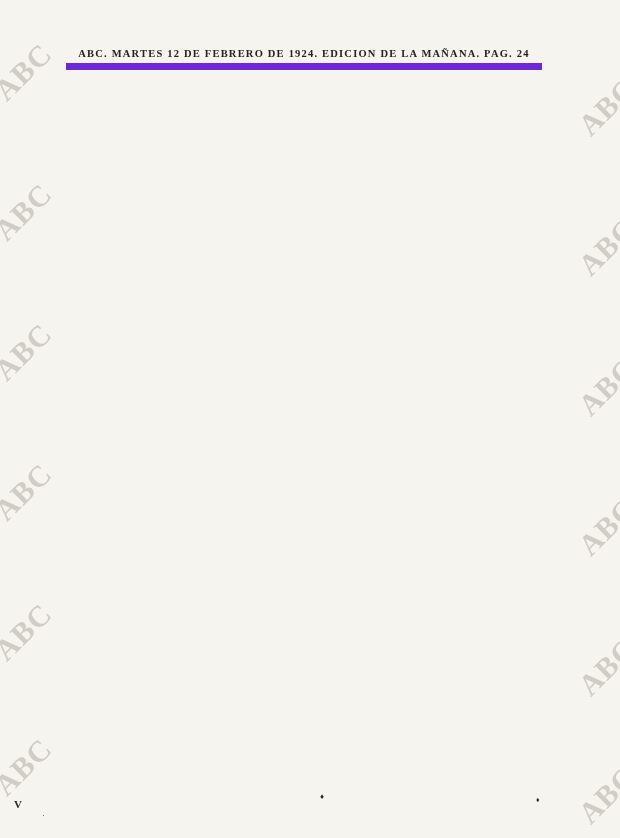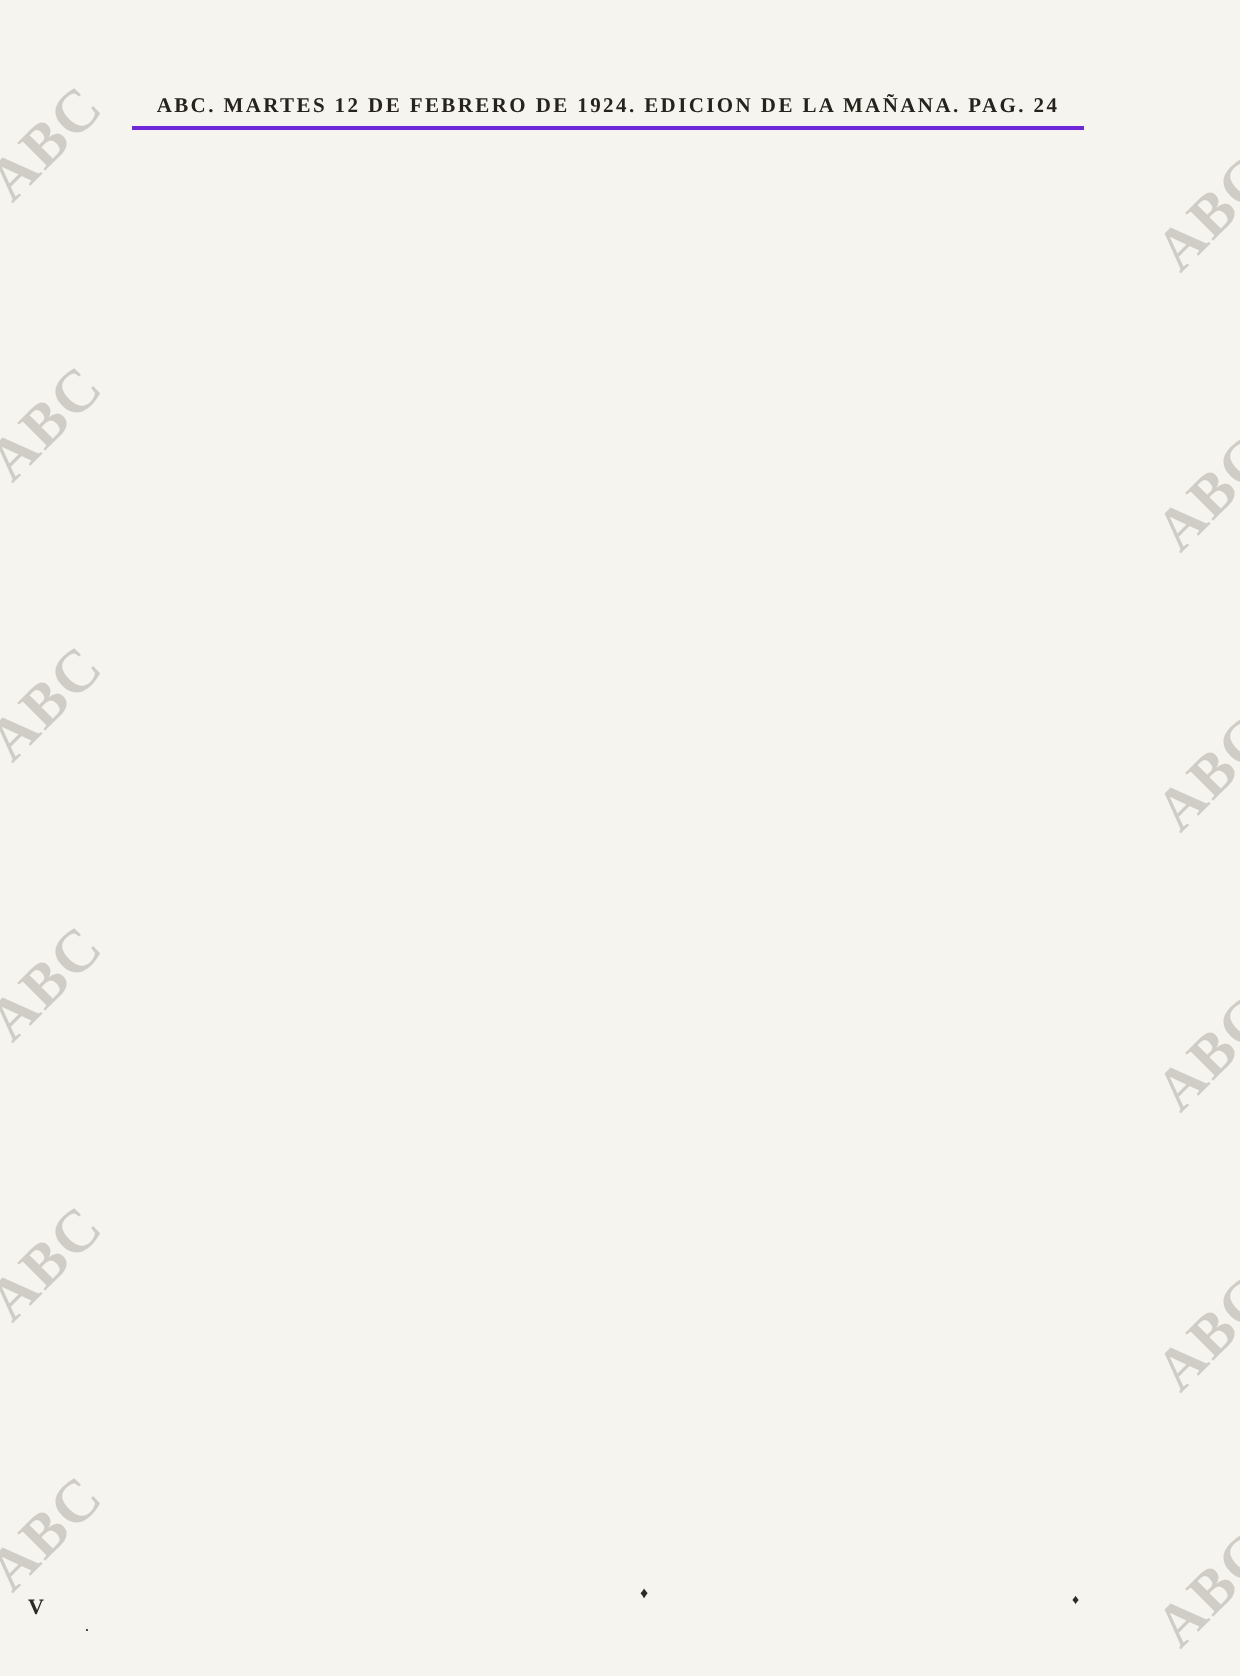--- a/index.html
+++ b/index.html
@@ -5,21 +5,21 @@
   html,body{margin:0;padding:0;background:#f6f4ef;}
   .page{position:relative;width:620px;height:838px;background:#f6f4ef;overflow:hidden;
         font-family:"Liberation Serif",serif;color:#3d3831;}
   
   .wm{position:absolute;font:bold 30px "Liberation Serif",serif;color:rgba(110,105,95,.28);
       transform:rotate(-45deg);letter-spacing:1px;z-index:0;user-select:none;}
   .content{position:relative;z-index:1;}
   
   .masthead{position:absolute;top:48px;left:66px;right:78px;text-align:center;
             font-weight:bold;font-size:10.5px;letter-spacing:1.2px;color:#26221c;
-            border-bottom:2px solid #6d28d9;padding-bottom:4px;}
+            border-bottom:7px solid #6d28d9;padding-bottom:4px;}
   
   .columns{position:absolute;top:72px;left:33px;right:30px;bottom:16px;display:flex;gap:11px;}
   .col{flex:1;overflow:hidden;}
   .col-left{padding-top:24px;}
   
   .mark{position:absolute;color:#2e2b27;z-index:2;}
 </style>
 </head>
 <body>
 

